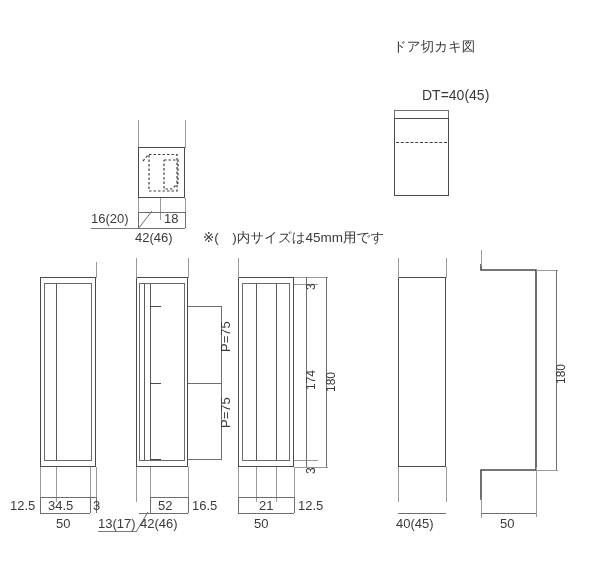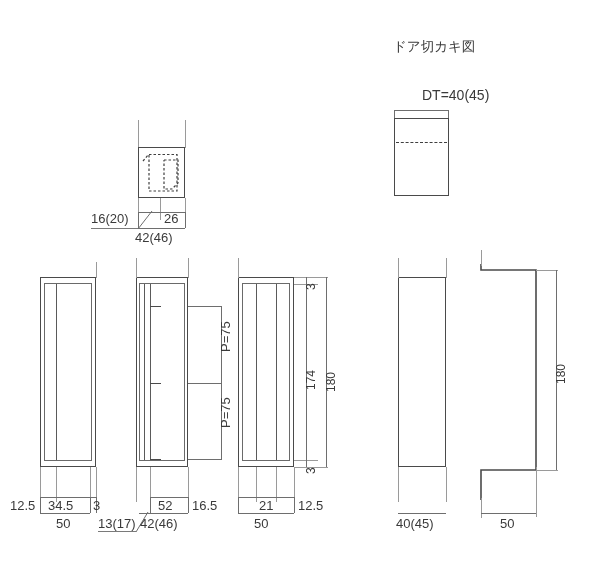--- a/index.html
+++ b/index.html
@@ -124,24 +124,25 @@
   <div class="dimline v" style="left:138px; top:212px; height:16px;"></div>
   <div class="dimline v" style="left:185px; top:212px; height:16px;"></div>
   <div class="dimline h" style="left:138px; top:228px; width:47px;"></div>
 
   <div class="lbl" style="left:91px; top:212px;">16(20)</div>
   <div class="underline" style="left:91px; top:228px; width:47px;"></div>
   <svg class="ov">
     <line x1="138" y1="229" x2="152" y2="211" stroke="#6e6e6e" stroke-width="1"></line>
   </svg>
 
-  <div class="lbl" style="left:164px; top:212px;">26</div>
+  <div class="lbl" style="left:164px; top:212px;">18</div>
 
   <div class="lbl" style="left:135px; top:231px;">42(46)</div>
 
+  <div class="lbl jp" style="left:203px; top:231px;">※(　)内サイズは45mm用です</div>
 
   <div class="box" style="left:40px; top:277px; width:56px; height:190px;"></div>
   <div class="box thin" style="left:44px; top:283px; width:48px; height:178px;"></div>
   <div class="innerline" style="left:56px; top:284px; height:176px;"></div>
 
   <div class="xline vx" style="left:40px; top:467px; height:35px;"></div>
   <div class="xline vx" style="left:56px; top:467px; height:35px;"></div>
   <div class="xline vx" style="left:90px; top:467px; height:35px;"></div>
   <div class="xline vx" style="left:96px; top:467px; height:35px;"></div>
 

